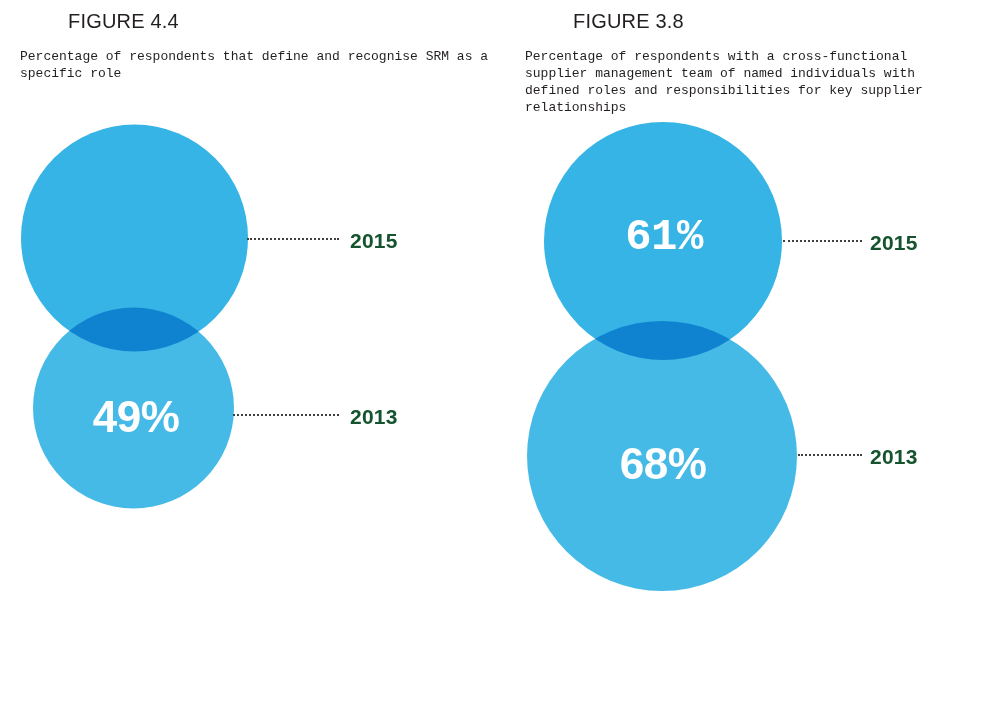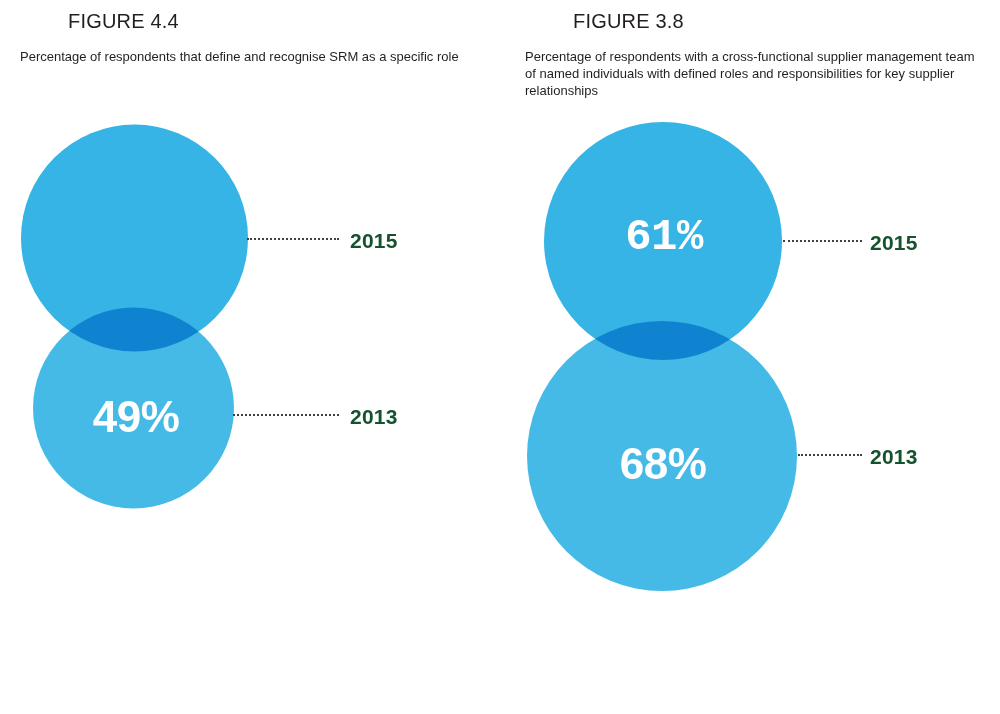--- a/index.html
+++ b/index.html
@@ -37,20 +37,21 @@
     margin-left: 48px;
   }
   .fig-caption {
     position: absolute;
     top: 48px;
     left: 0;
     font-size: 13px;
     line-height: 17px;
     color: #231f20;
     font-weight: 400;
+    font-family: Liberation Mono, monospace;
   }
   .panel-left  .fig-caption { width: 470px; }
   .panel-right .fig-caption { width: 452px; }
 
   
   .stage {
     position: absolute;
     left: 0;
     top: 0;
     width: 100%;

